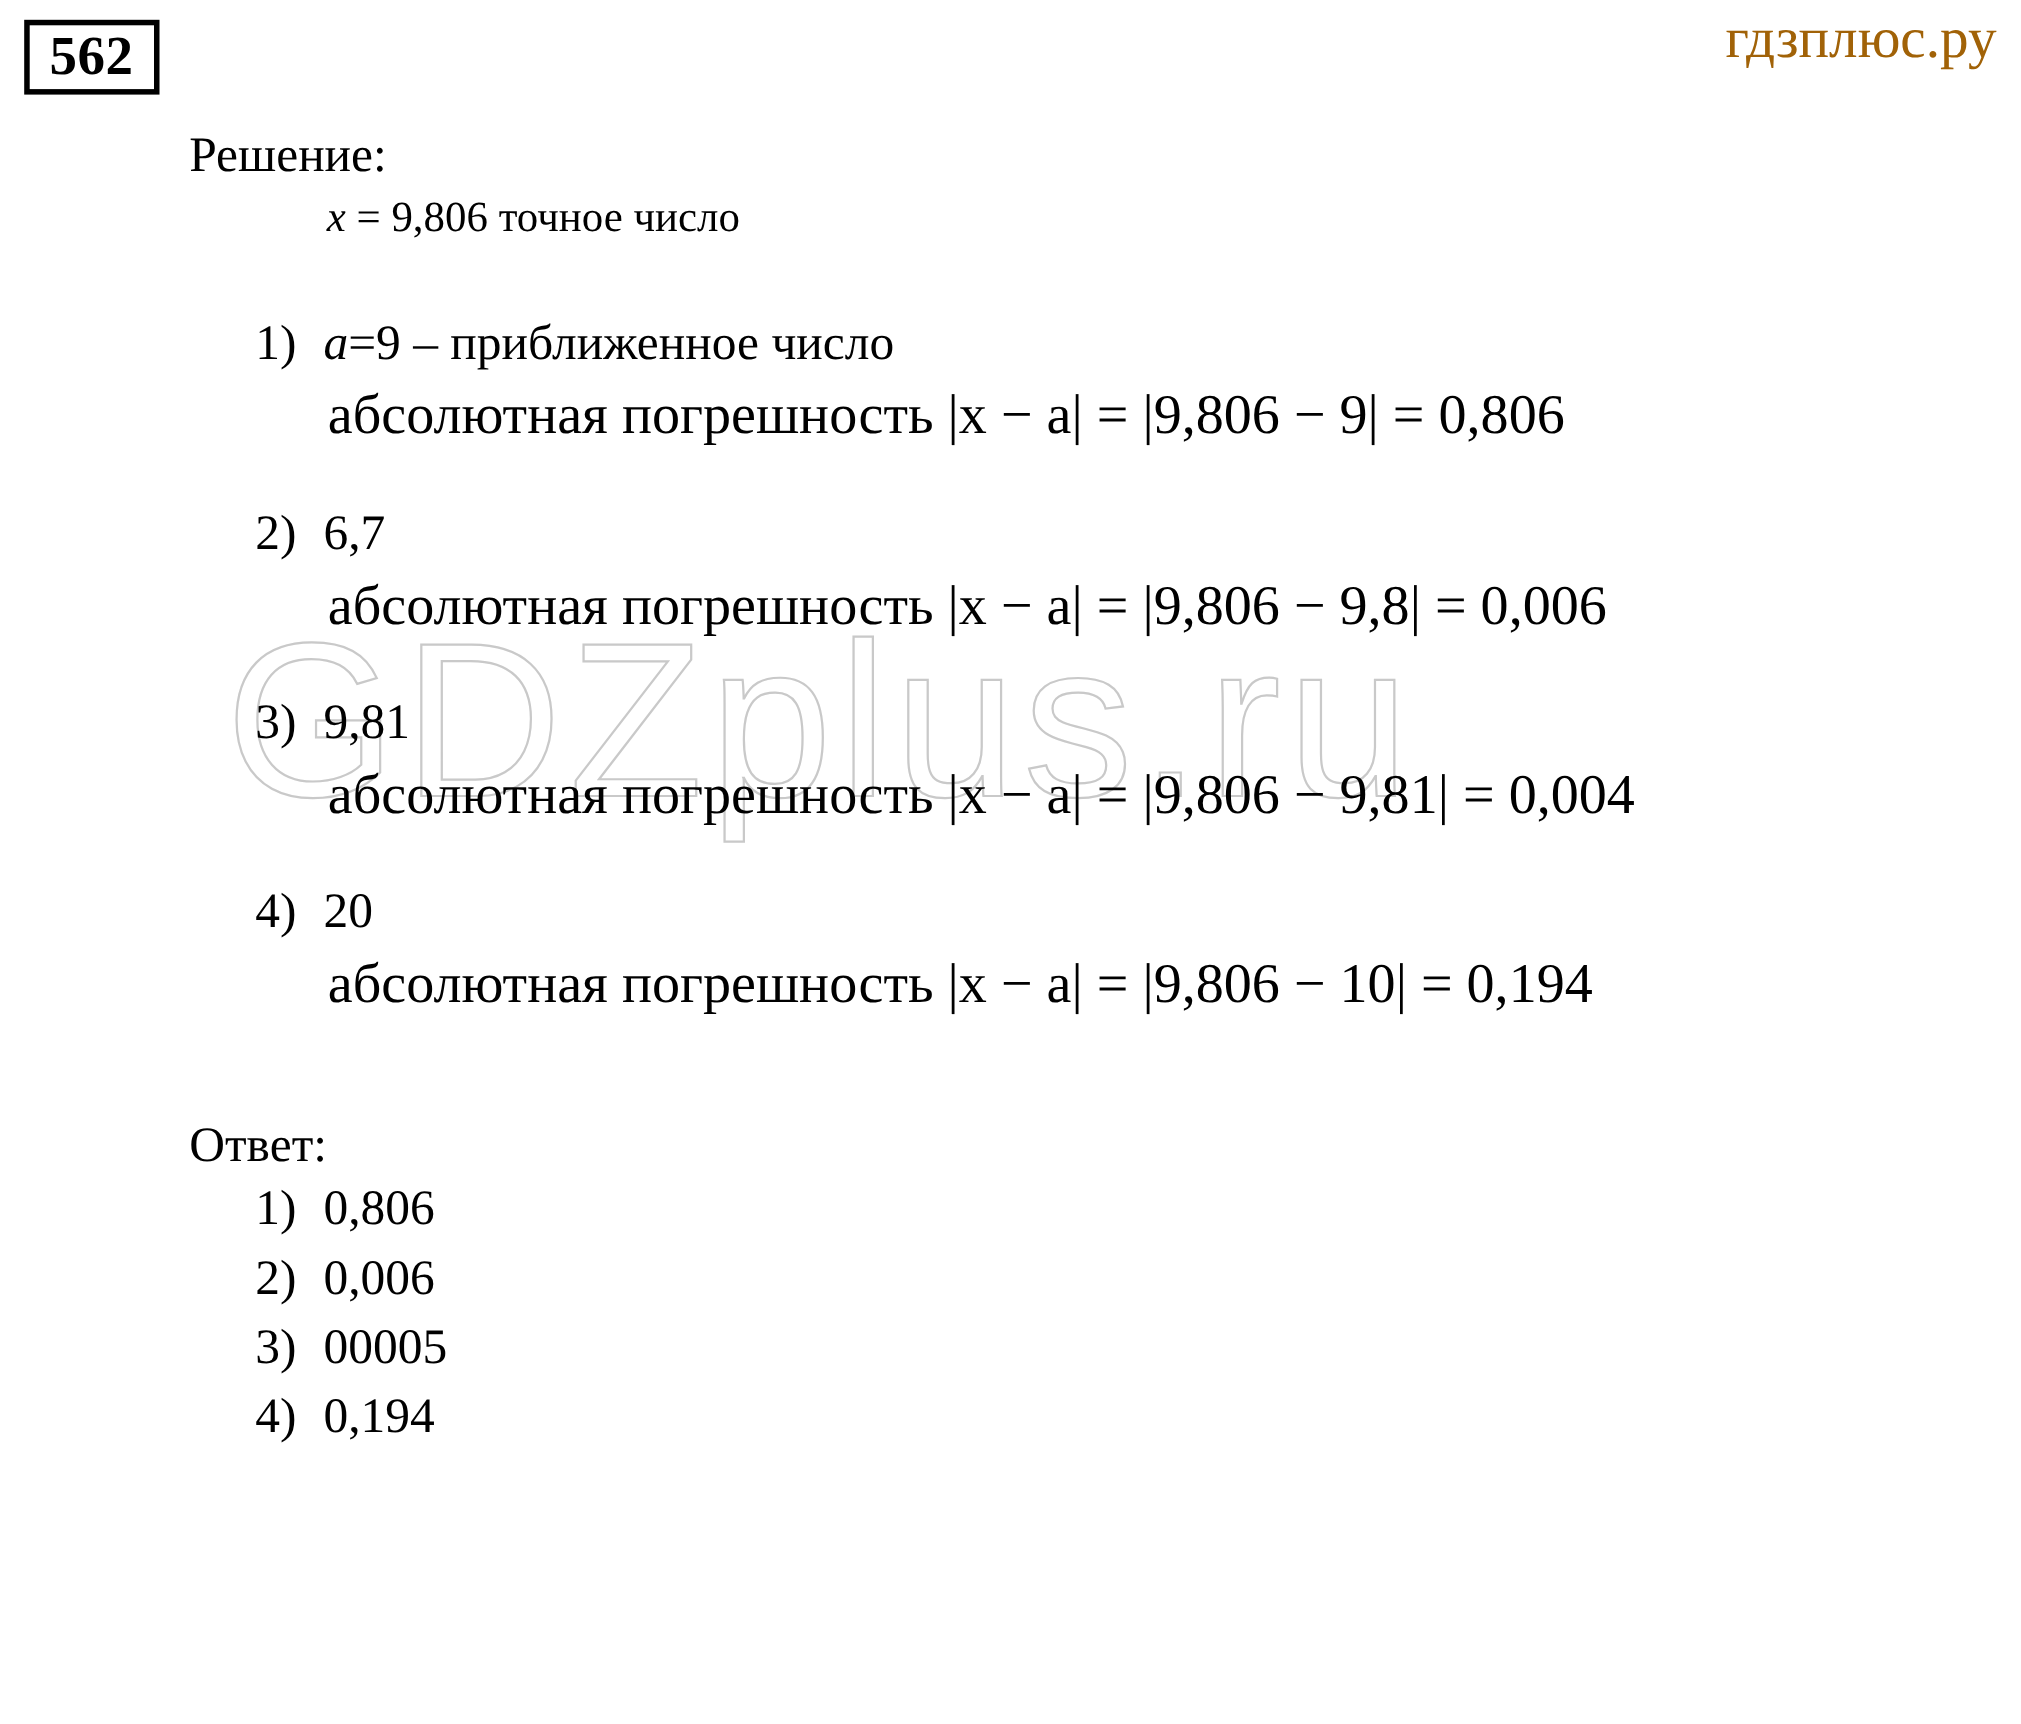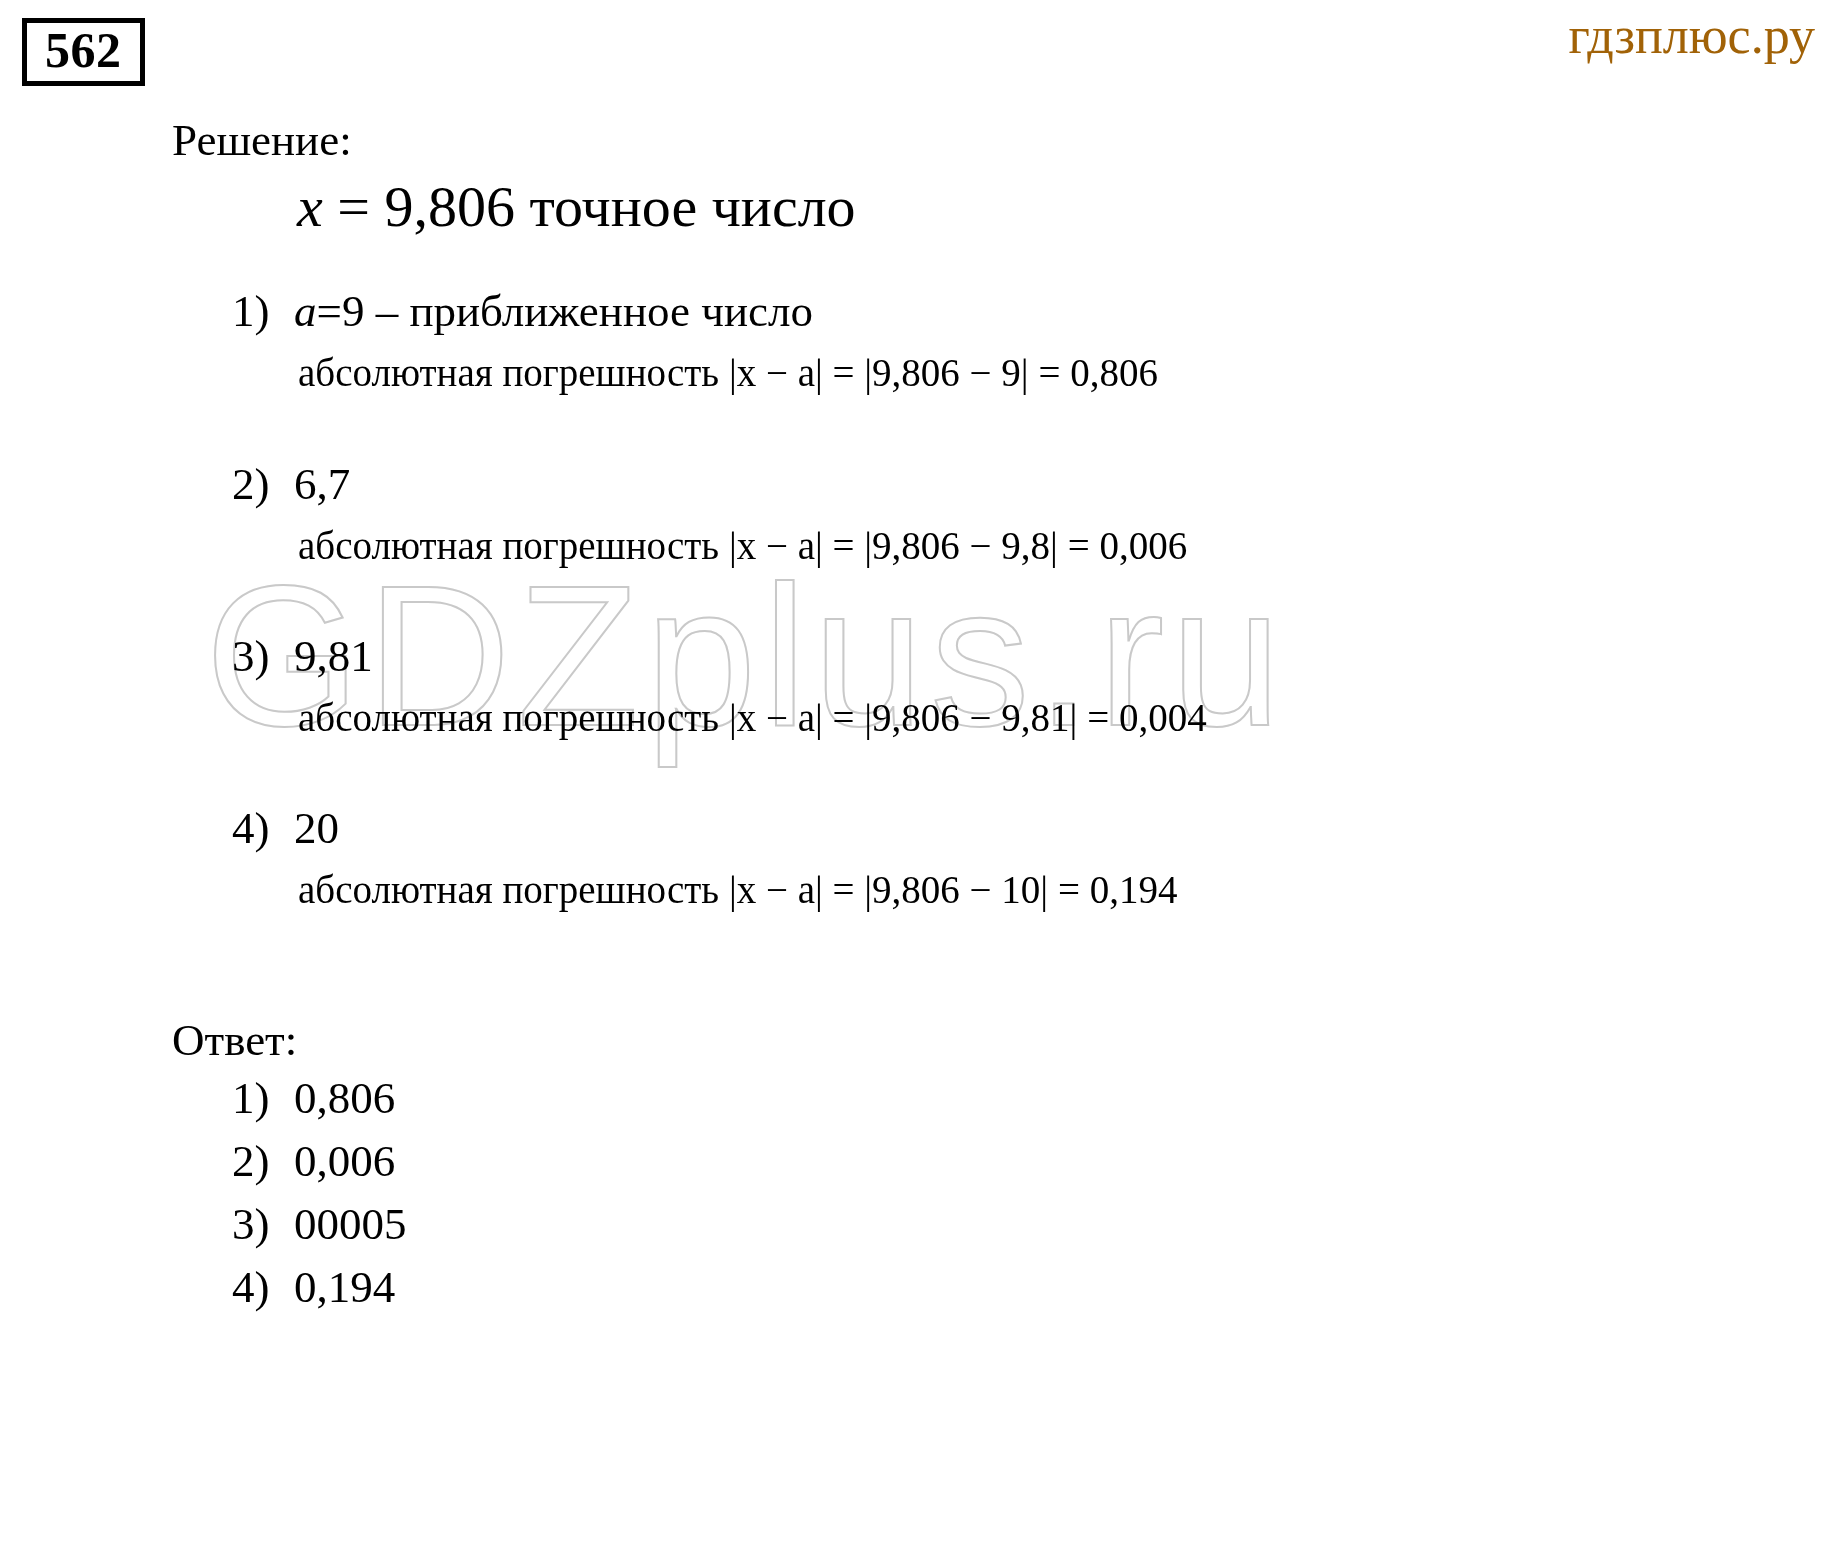--- a/index.html
+++ b/index.html
@@ -83,21 +83,21 @@
     top: 118px;
     font-size: 45px;
     line-height: 1.0;
     white-space: nowrap;
   }
 
   .given-line {
     position: absolute;
     left: 297px;
     top: 178px;
-    font-size: 58px;
+    font-size: 39px;
     line-height: 1.0;
     white-space: nowrap;
   }
 
   .step {
     position: absolute;
     left: 232px;
     width: 1600px;
   }
 
@@ -109,21 +109,21 @@
 
   .step-marker {
     display: inline-block;
     min-width: 62px;
   }
 
   .step-formula {
     position: absolute;
     left: 66px;
     top: 64px;
-    font-size: 39px;
+    font-size: 51px;
     line-height: 1.0;
     white-space: nowrap;
   }
 
   .step1 { top: 289px; }
   .step2 { top: 462px; }
   .step3 { top: 634px; }
   .step4 { top: 806px; }
 
   .answer-label {

